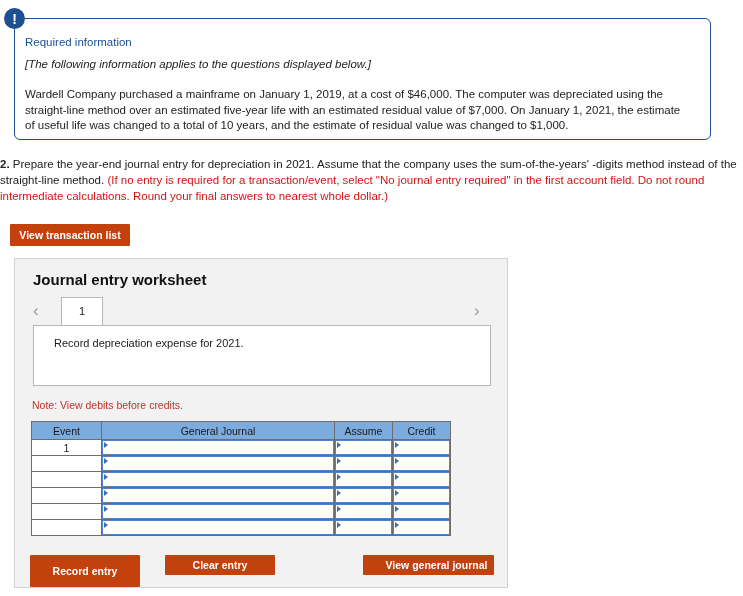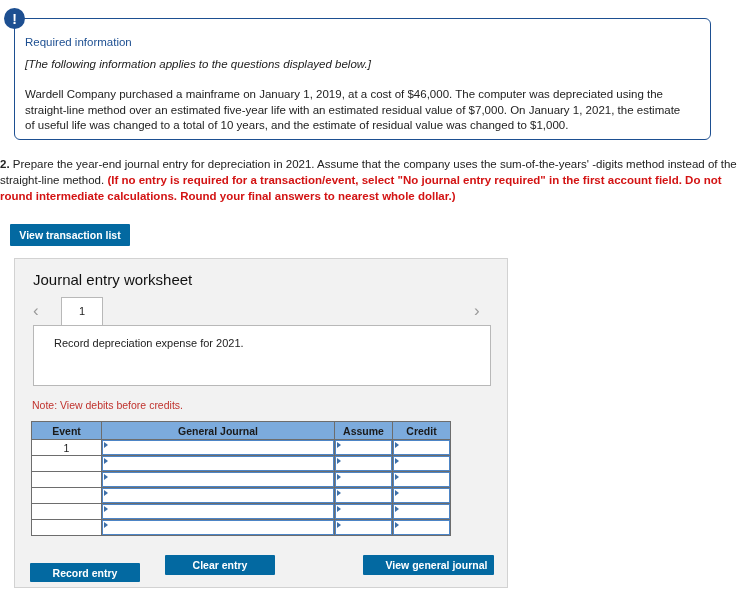--- a/index.html
+++ b/index.html
@@ -92,26 +92,26 @@
     left: 0px;
     top: 156px;
     width: 738px;
     font-size: 11.5px;
     line-height: 16px;
     color: #222;
   }
   #question-block b.num { font-weight: bold; }
   .red-bold {
     color: #d31313;
-    font-weight: bold;
+    font-weight: normal;
   }
 
   
   .btn-blue {
-    background: #0369a1;
+    background: #c2410c;
     color: #ffffff;
     border: none;
     font-family: "Liberation Sans", sans-serif;
     font-weight: bold;
     font-size: 10.5px;
     cursor: pointer;
     padding: 0;
     text-align: center;
     border-radius: 1px;
   }
@@ -133,21 +133,21 @@
     height: 330px;
     background: #f2f2f2;
     border: 1px solid #d2d2d2;
     box-sizing: border-box;
   }
   #worksheet-title {
     position: absolute;
     left: 18px;
     top: 12px;
     font-size: 15px;
-    font-weight: normal;
+    font-weight: bold;
     color: #111;
   }
 
   
   #tabs-row {
     position: absolute;
     left: 0px;
     top: 38px;
     width: 494px;
     height: 28px;
@@ -218,21 +218,21 @@
     top: 162px;
     width: 419px;
     border-collapse: collapse;
     table-layout: fixed;
     background: #ffffff;
   }
   #journal-table th {
     background: #7cabdd;
     border: 1px solid #6d6d6d;
     font-size: 10.5px;
-    font-weight: bold;
+    font-weight: normal;
     color: #1a1a1a;
     height: 15px;
     padding: 1px 0;
     text-align: center;
   }
   #journal-table td {
     border: 1px solid #6d6d6d;
     height: 15px;
     padding: 0;
     background: #ffffff;
@@ -268,23 +268,22 @@
     border-bottom: 3px solid transparent;
   }
   td.input-host { padding: 0; }
 
   
   #record-entry {
     position: absolute;
     left: 15px;
     top: 296px;
     width: 110px;
-    height: 19px;
+    height: 32px;
     line-height: 20px;
-    margin-top: 8px;
   }
   #clear-entry {
     position: absolute;
     left: 150px;
     top: 296px;
     width: 110px;
     height: 20px;
     line-height: 20px;
   }
   #view-general-journal {

